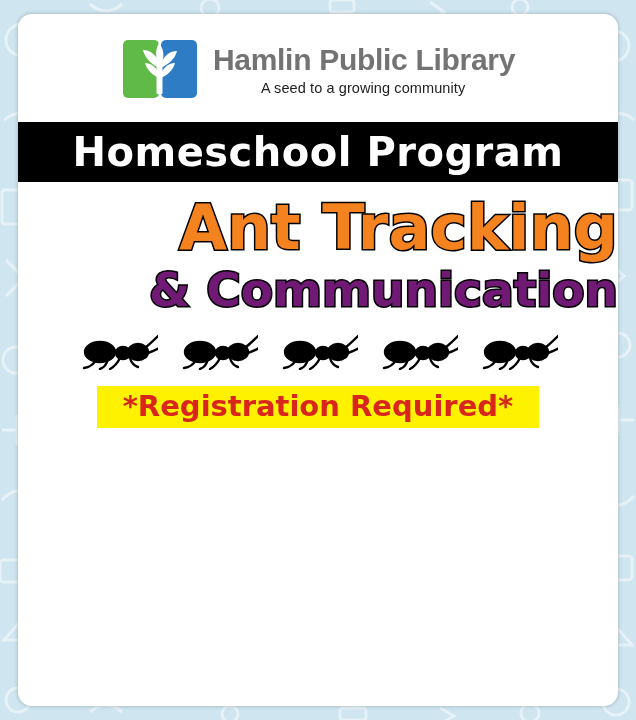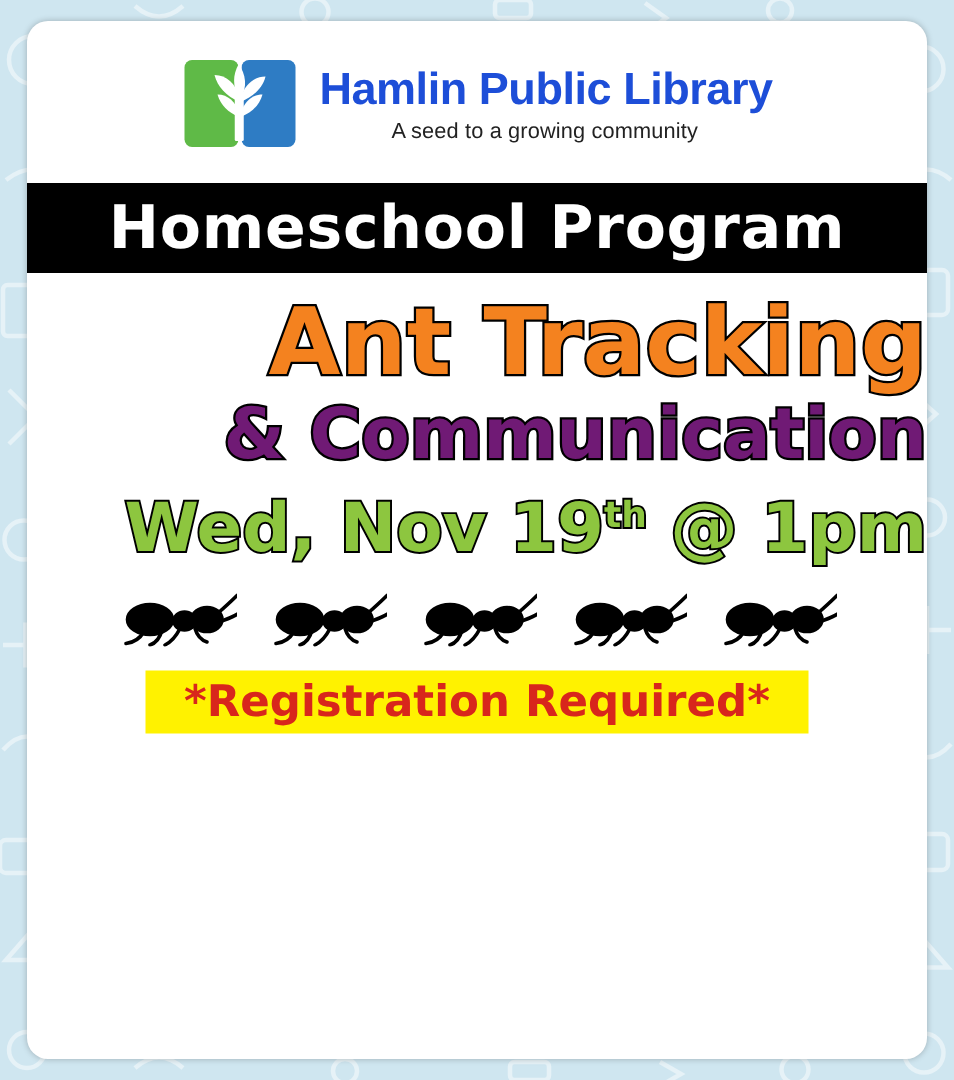--- a/index.html
+++ b/index.html
@@ -57,21 +57,21 @@
     flex: 0 0 auto;
   }
   .logo-text {
     display: flex;
     flex-direction: column;
     justify-content: center;
   }
   .library-name {
     font-size: 30px;
     font-weight: bold;
-    color: #1d4ed8;
+    color: #737373;
     letter-spacing: -0.3px;
     line-height: 1.05;
     font-family: "Liberation Sans", sans-serif;
   }
   .library-tagline {
     font-size: 14.5px;
     color: #222222;
     margin-top: 4px;
     letter-spacing: 0.1px;
     margin-left: 48px;
@@ -238,24 +238,20 @@
       </div>
     </div>
 
     <div class="banner">
       <span class="banner-text">Homeschool Program</span>
     </div>
 
     <div class="title-block">
       <div class="title-main">Ant Tracking</div>
       <div class="title-sub">&amp; Communication</div>
-      <div class="date-line">
-        <span>Wed, Nov 19</span><sup>th</sup>
-        <span>@ 1pm</span>
-      </div>
     </div>
 
 
     <div class="ants-row">
       <svg width="80" height="40" viewBox="0 0 80 40">
         <g fill="#000000" stroke="#000000" stroke-width="2.4" stroke-linecap="round">
           <ellipse cx="22" cy="22" rx="15" ry="10"></ellipse>
           <ellipse cx="45" cy="23" rx="7" ry="6"></ellipse>
           <ellipse cx="60" cy="22" rx="10" ry="8"></ellipse>
           <path d="M67 18 q8 -7 13 -12" fill="none"></path>

